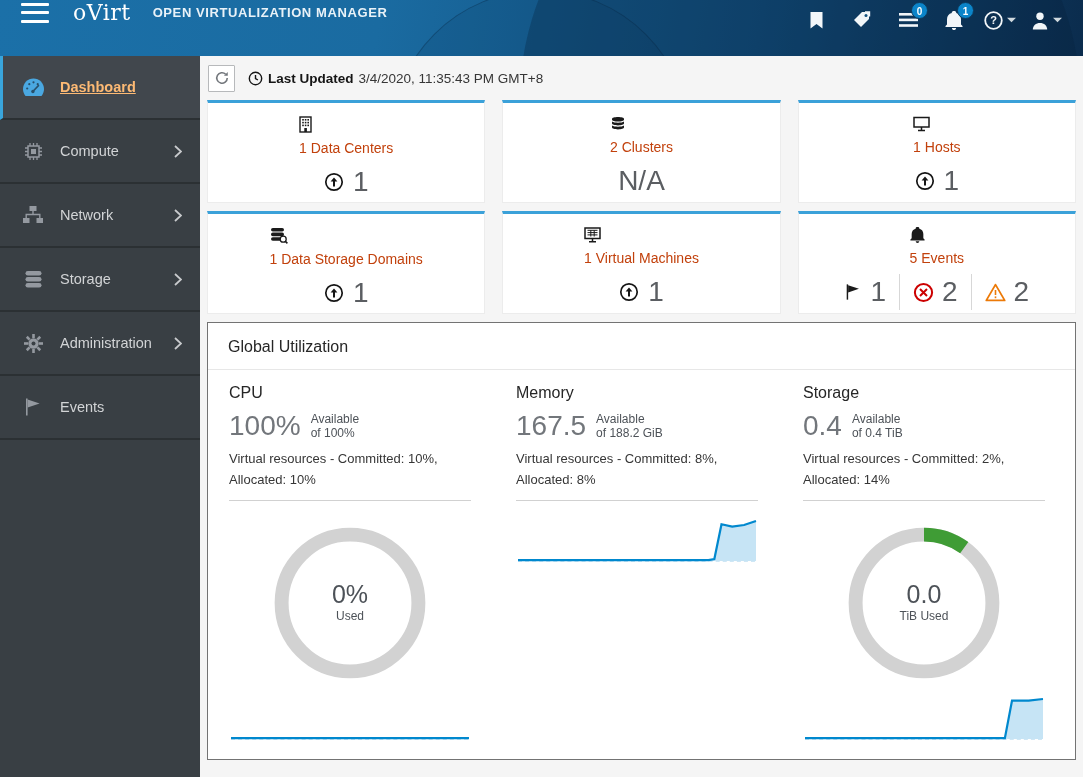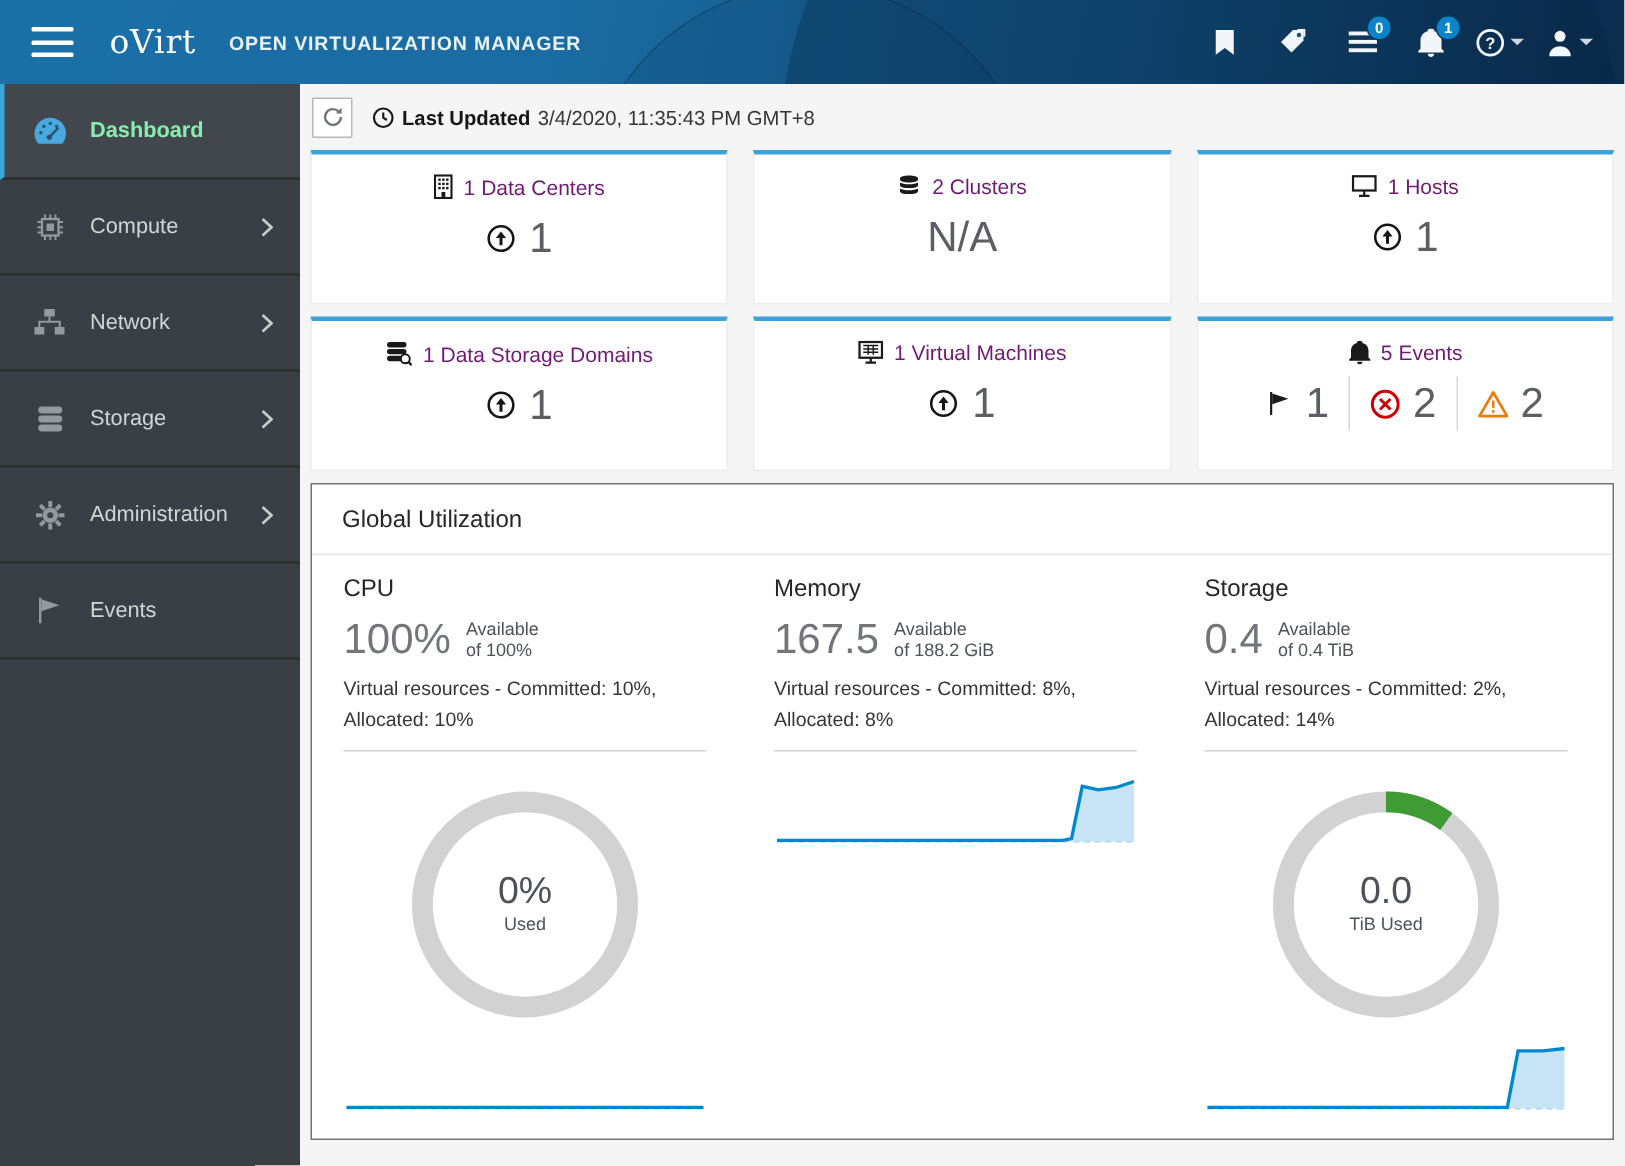--- a/index.html
+++ b/index.html
@@ -1,20 +1,20 @@
 <!DOCTYPE html>
 <html><head>
 <meta charset="utf-8">
 <style>
   * { margin:0; padding:0; box-sizing:border-box; }
   html,body { width:1083px; height:777px; overflow:hidden; background:#f5f5f5;
               font-family:"Liberation Sans", sans-serif; }
 
   
-  .masthead { position:relative; height:56px; width:100%; display:flex; align-items:center;
+  .masthead { position:relative; height:56px; width:100%; display:flex; align-items:flex-start;
     background:linear-gradient(100deg,#1b70a8 0%,#1a6ba1 35%,#124e7d 70%,#0b2c4d 100%);
     overflow:hidden; z-index:5; }
   .masthead .deco1 { position:absolute; left:390px; top:-10px; width:300px; height:300px;
     border-radius:50%; border:1px solid rgba(10,40,70,.35); background:rgba(12,60,100,.18); }
   .masthead .deco2 { position:absolute; left:520px; top:-180px; width:560px; height:560px;
     border-radius:50%; background:rgba(6,32,60,.30); }
   .mast-left { display:flex; align-items:center; position:relative; z-index:2; }
   .hamburger { width:28px; height:20px; margin-left:21px; background:none; border:none;
     cursor:pointer; display:flex; flex-direction:column; justify-content:space-between; }
   .hamburger span { display:block; height:3px; width:28px; background:#fff; border-radius:1px; }
@@ -34,35 +34,35 @@
   .frame { display:flex; height:721px; }
 
   
   .sidebar { width:200px; background:#393f44; flex:none; }
   .nav-item { height:64px; display:flex; align-items:center; padding-left:21px;
     border-bottom:2px solid #2b3033; cursor:pointer; position:relative; }
   .nav-item .nav-icon { width:24px; display:flex; justify-content:center; color:#9499a0; flex:none; }
   .nav-item .nav-label { color:#d2d4d6; font-size:14.5px; margin-left:15px; }
   .nav-item .chev { margin-left:auto; margin-right:18px; color:#c8cacd; }
   .nav-item.active { background:#41474d; border-left:3px solid #39a5dc; padding-left:18px; }
-  .nav-item.active .nav-label { color:#86efac; font-weight:bold; }
+  .nav-item.active .nav-label { color:#fdba74; text-decoration:underline; font-weight:bold; }
 
   
   .content { flex:1; background:#f5f5f5; }
   .refresh-bar { height:44px; display:flex; align-items:center; padding-left:8px; }
   .refresh-btn { width:27px; height:27px; background:#fff; border:1px solid #b7b9bb; border-radius:1px;
     cursor:pointer; display:flex; align-items:center; justify-content:center; color:#72767b; }
   .lu-wrap { display:flex; margin-left:13px; gap:5px; }
   .lu-label { font-size:13.5px; font-weight:bold; color:#151515; }
   .lu-value { font-size:13.5px; color:#363636; }
 
   .cards-grid { display:grid; grid-template-columns:repeat(3,1fr); gap:8px 17px; padding:0 7px; }
   .inv-card { background:#fff; border:1px solid #ececec; border-top:3px solid #3ba1d9; height:103px;
     display:flex; flex-direction:column; align-items:center; padding-top:13px; cursor:pointer; }
-  .inv-title { display:flex; align-items:flex-end; gap:7px; font-size:14px; color:#701a75; }
+  .inv-title { display:flex; align-items:flex-start; gap:7px; font-size:14px; color:#c2410c;flex-direction:column; }
   .inv-title svg { color:#1a1a1a; }
   .inv-value { margin-top:10px; display:flex; align-items:center; gap:9px;
     font-size:28px; color:#5b5e62; font-weight:300; }
   .evt-row { margin-top:8px; display:flex; align-items:center; }
   .evt-group { display:flex; align-items:center; gap:8px; padding:2px 13px;
     font-size:28px; color:#5b5e62; font-weight:300; }
   .evt-group + .evt-group { border-left:1px solid #d7d7d7; }
 
   
   .gu-card { margin:8px 7px 0; background:#fff; border:1px solid #737373; height:438px; }

